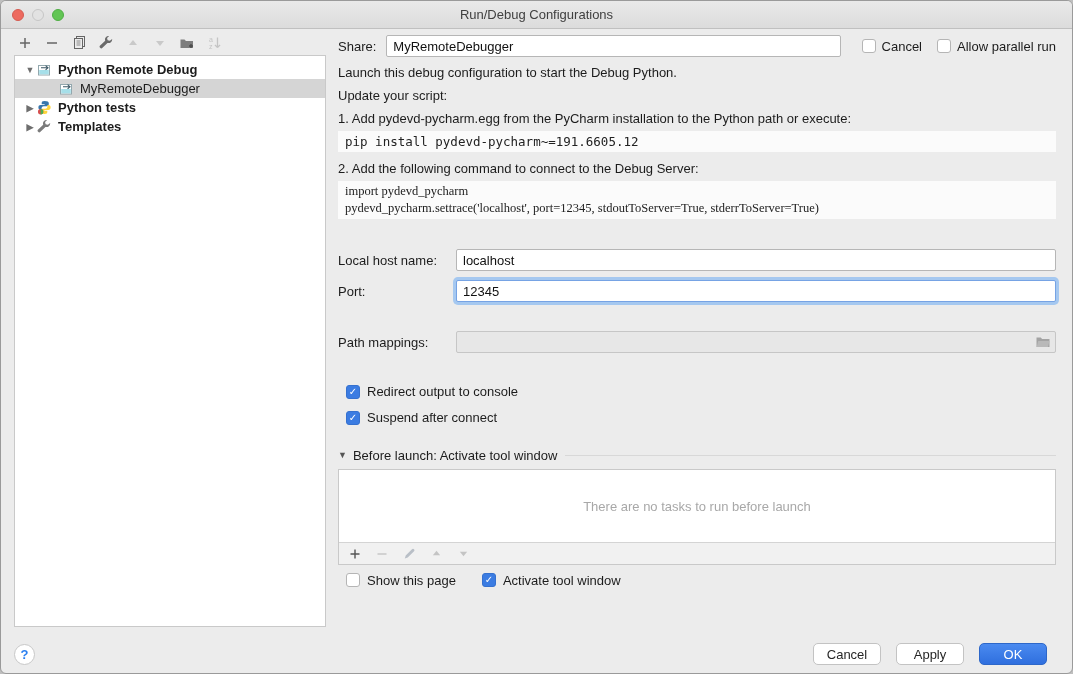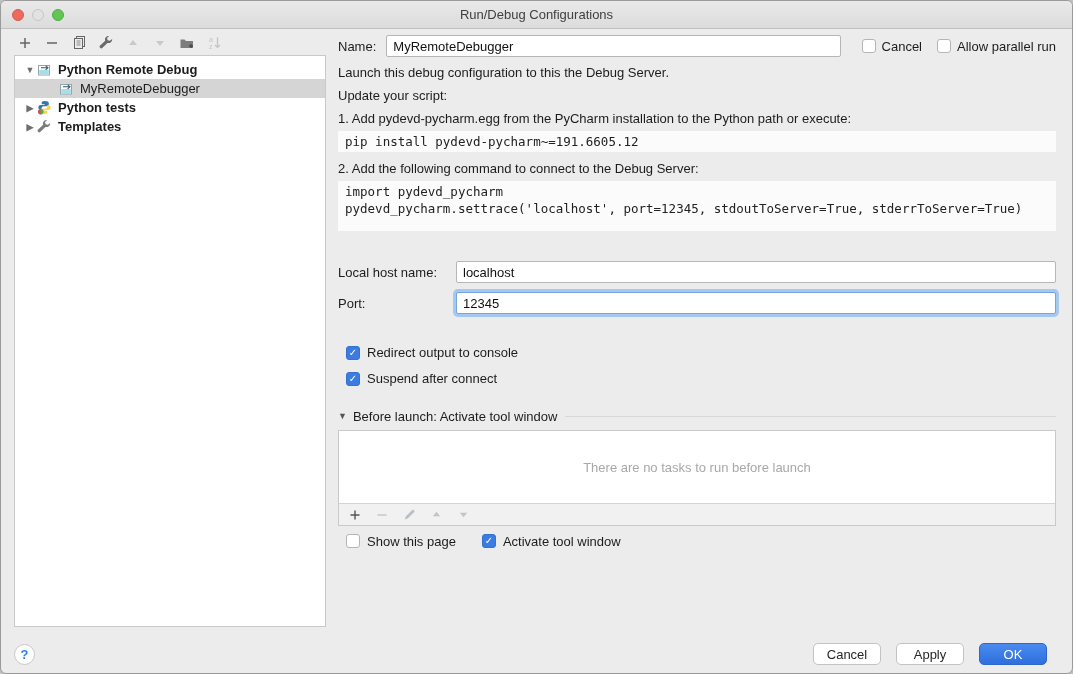--- a/index.html
+++ b/index.html
@@ -49,21 +49,21 @@
   .namerow{ margin-top:2px; height:24px; }
   .namerow .nlbl{ margin-right:10px; }
   .cbgroup{ display:flex; align-items:center; gap:6px; }
   .cb{ width:14px; height:14px; border:1px solid #b5b5b5; border-radius:3px; background:#fff;
        display:inline-flex; align-items:center; justify-content:center; flex:none;
        color:#fff; font-size:10px; line-height:1; }
   .cb.checked{ background:#3b7ce2; border-color:#3571cf; }
   .instr{ margin-top:7px; line-height:16px; }
   .codeblock{ margin-top:4px; background:#fbfbfb; padding:2px 7px;
               font-family:"DejaVu Sans Mono", monospace; font-size:12.5px; color:#222; line-height:17px; }
-  .codeblock.tall{ padding-bottom:14px; }
+  .codeblock.tall{ padding-bottom:2px;font-family:Liberation Serif, serif; }
   .formrow{ margin-top:9px; }
   .formrow.gap{ margin-top:29px; }
   .cbrow{ display:flex; align-items:center; gap:7px; margin-top:11px; padding-left:8px; }
   .cbrow.gap{ margin-top:31px; }
   .bl-header{ display:flex; align-items:center; margin-top:22px; height:16px; }
   .bl-header .tri{ font-size:9px; color:#555; margin-right:6px; }
   .bl-header .rule{ flex:1; border-top:1px solid #d8d8d8; margin-left:8px; }
   .bl-box{ margin-top:6px; border:1px solid #c9c9c9; background:#fff; }
   .bl-empty{ height:72px; display:flex; align-items:center; justify-content:center; color:#a8a8a8; }
   .bl-strip{ height:22px; background:#f1f1f1; border-top:1px solid #d4d4d4;
@@ -190,52 +190,63 @@
               </svg>
           </span>
           <span>Templates</span>
         </div>
       </div>
     </div>
 
     <div class="main">
 
       <div class="row namerow">
-        <span class="nlbl">Name:</span>
+        <span class="nlbl">Share:</span>
         <input class="input" style="width: 455px;" value="MyRemoteDebugger">
         <span class="cbgroup" style="margin-left:auto">
           <span class="cb"></span>
           <span>Cancel</span>
         </span>
         <span class="cbgroup" style="margin-left:15px">
           <span class="cb"></span>
           <span>Allow parallel run</span>
         </span>
       </div>
 
-      <div class="instr">Launch this debug configuration to this the Debug Server.</div>
+      <div class="instr">Launch this debug configuration to start the Debug Python.</div>
       <div class="instr">Update your script:</div>
       <div class="instr">1. Add pydevd-pycharm.egg from the PyCharm installation to the Python path or execute:</div>
       <div class="codeblock">pip install pydevd-pycharm~=191.6605.12</div>
       <div class="instr" style="margin-top:9px">2. Add the following command to connect to the Debug Server:</div>
       <div class="codeblock tall">
         <div>import pydevd_pycharm</div>
         <div>pydevd_pycharm.settrace('localhost', port=12345, stdoutToServer=True, stderrToServer=True)</div>
       </div>
 
       <div class="row formrow" style="margin-top:30px">
         <span class="lbl">Local host name:</span>
         <input class="input grow" value="localhost" style="">
       </div>
 
       <div class="row formrow">
         <span class="lbl">Port:</span>
         <input class="input grow focused" value="12345" style="">
       </div>
 
+      <div class="row formrow gap">
+        <span class="lbl">Path mappings:</span>
+        <div class="field-disabled">
+          <span>
+            <svg width="16" height="14" viewBox="0 0 16 14">
+                <path d="M1.5 2.5h4.2l1.4 1.6h7.4v8H1.5z" fill="#a3a3a3"></path>
+                <path d="M3.2 6h11.3l-1.6 6.1H1.7z" fill="#b9b9b9"></path>
+              </svg>
+          </span>
+        </div>
+      </div>
 
       <div class="cbrow gap">
         <span class="cb checked">
             <span>✓</span>
           </span>
         <span>Redirect output to console</span>
       </div>
       <div class="cbrow">
         <span class="cb checked">
             <span>✓</span>

